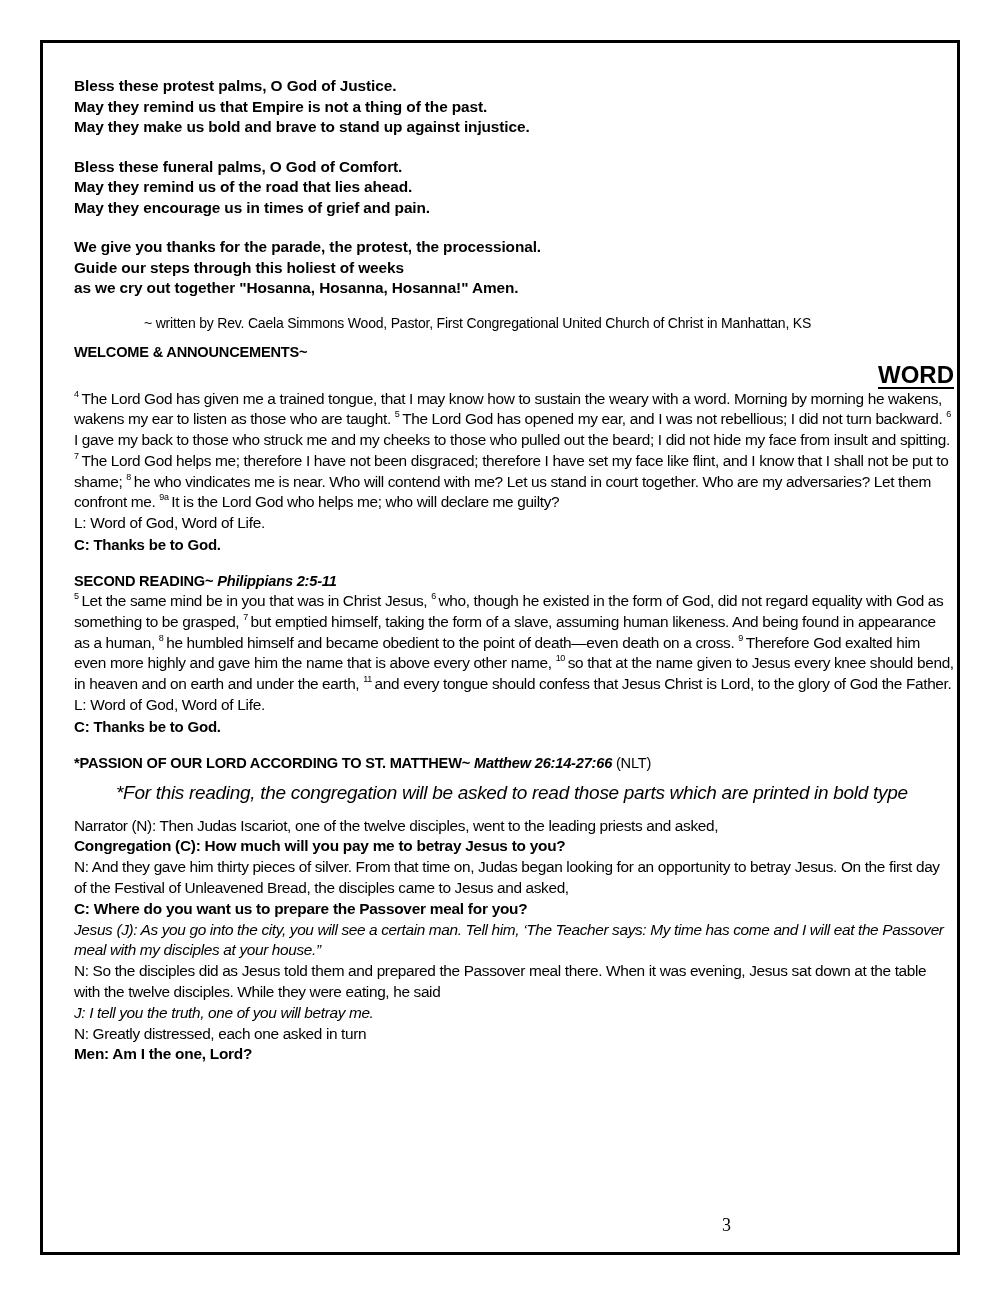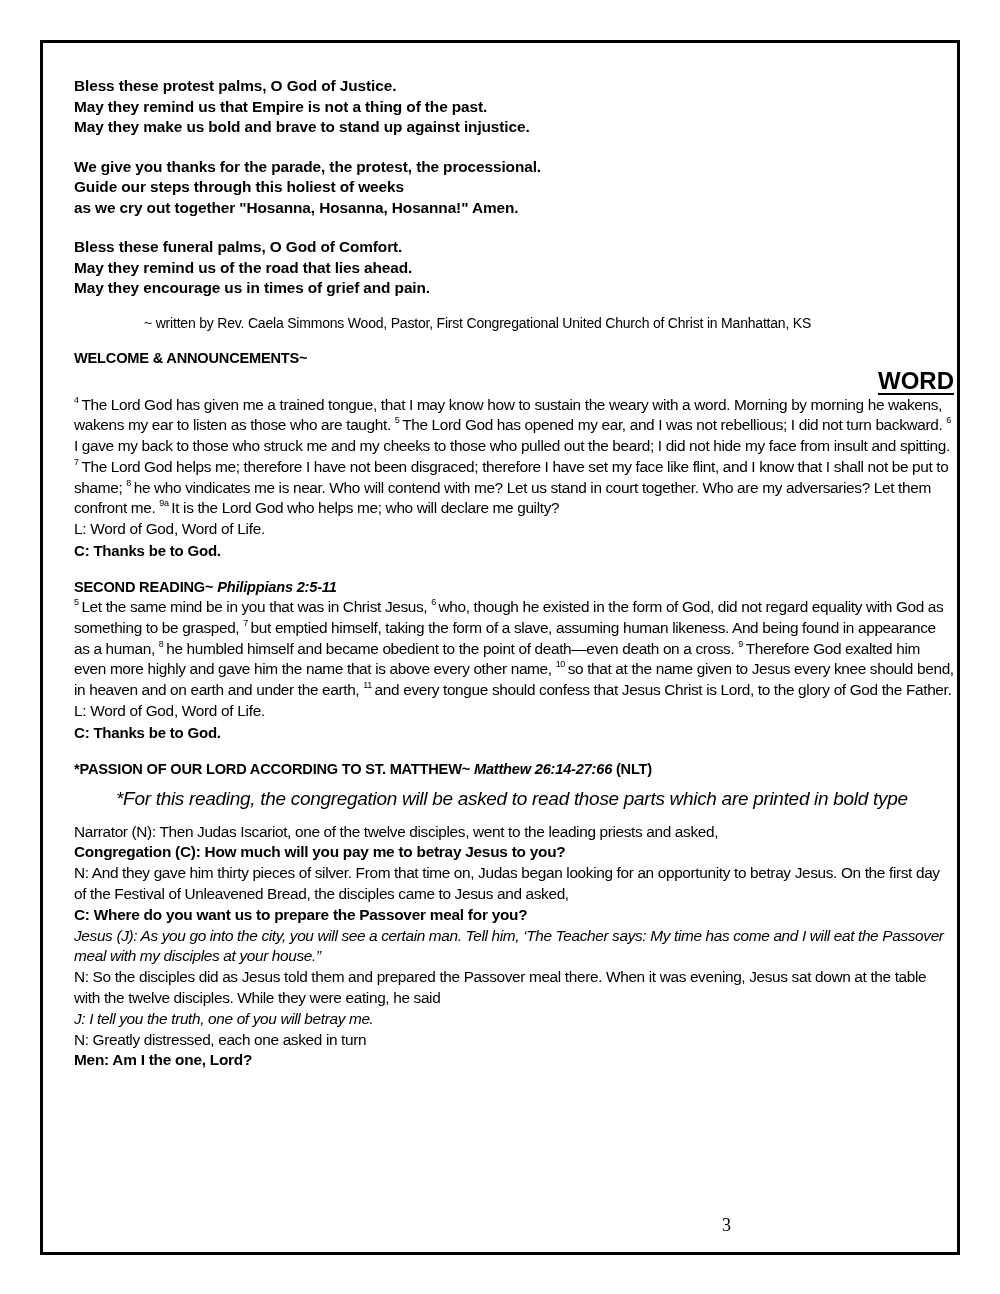--- a/index.html
+++ b/index.html
@@ -6,26 +6,26 @@
   body { width:1000px; height:1294px; position:relative; overflow:hidden;
          font-family:"Liberation Sans", sans-serif; color:#000; }
   .frame { position:absolute; left:40px; top:40px; width:914px; height:1209px;
            border:3px solid #000; box-sizing:content-box; }
   .content { position:absolute; left:74px; top:76px; width:880px; }
   .blessing { font-weight:bold; font-size:15.4px; line-height:20.5px; letter-spacing:-0.1px; }
   .stanza { margin:0 0 19px 0; }
   .stanza div { white-space:nowrap; }
   .credit { font-size:14px; line-height:18px; margin:-4px 0 0 0; padding-left:70px;
             white-space:nowrap; letter-spacing:-0.2px; }
-  .welcome { font-weight:bold; font-size:14.6px; margin-top:17px; line-height:18px; letter-spacing:-0.2px; }
+  .welcome { font-weight:bold; font-size:14.6px; margin-top:11px; line-height:18px; letter-spacing:-0.2px; }
   .word-title { text-align:right; font-weight:bold; font-size:24px; text-decoration:underline;
                 text-underline-offset:4px; text-decoration-thickness:2px; line-height:28px; margin:0 0 0 -20px; }
   .section-head { font-weight:bold; font-size:14.6px; line-height:19px; letter-spacing:-0.2px; }
   .section-head i { font-style:italic; }
-  .section-head .plain { font-weight:bold; }
+  .section-head .plain { font-weight:normal; }
   .para { font-size:15.4px; line-height:20.8px; letter-spacing:-0.35px; }
   .para sup { font-size:9px; vertical-align:top; line-height:12px; position:relative; top:-1px; }
   .resp-l { font-size:15.4px; line-height:20.8px; letter-spacing:-0.3px; }
   .resp-c { font-size:15px; line-height:21px; font-weight:bold; letter-spacing:-0.2px; }
   .gap-lg { height:17px; }
   .note { font-style:italic; font-size:19px; line-height:20.8px; padding-left:42px; margin:10px 0 12px 0; letter-spacing:-0.3px; white-space:nowrap; }
   .line-n { font-size:15.4px; line-height:20.8px; letter-spacing:-0.35px; }
   .line-c { font-size:15.4px; line-height:20.8px; font-weight:bold; letter-spacing:-0.25px; }
   .line-j { font-size:15.4px; line-height:20.8px; font-style:italic; letter-spacing:-0.35px; }
   .page-num { position:absolute; left:722px; top:1215px; font-family:"Liberation Serif", serif; font-size:18px; }
@@ -37,28 +37,28 @@
 
 <div class="content">
 
   <div class="blessing">
     <div class="stanza">
       <div>Bless these protest palms, O God of Justice.</div>
       <div>May they remind us that Empire is not a thing of the past.</div>
       <div>May they make us bold and brave to stand up against injustice.</div>
     </div>
     <div class="stanza">
+      <div>Bless these funeral palms, O God of Comfort.</div>
+      <div>May they remind us of the road that lies ahead.</div>
+      <div>May they encourage us in times of grief and pain.</div>
+    </div>
+    <div class="stanza">
       <div>We give you thanks for the parade, the protest, the processional.</div>
       <div>Guide our steps through this holiest of weeks</div>
       <div>as we cry out together "Hosanna, Hosanna, Hosanna!" Amen.</div>
-    </div>
-    <div class="stanza">
-      <div>Bless these funeral palms, O God of Comfort.</div>
-      <div>May they remind us of the road that lies ahead.</div>
-      <div>May they encourage us in times of grief and pain.</div>
     </div>
   </div>
 
   <div class="credit">~ written by Rev. Caela Simmons Wood, Pastor, First Congregational United Church of Christ in Manhattan, KS</div>
 
   <div class="welcome">WELCOME &amp; ANNOUNCEMENTS~</div>
 
   <div class="word-title">WORD</div>
 
   <div id="fr-paras">

